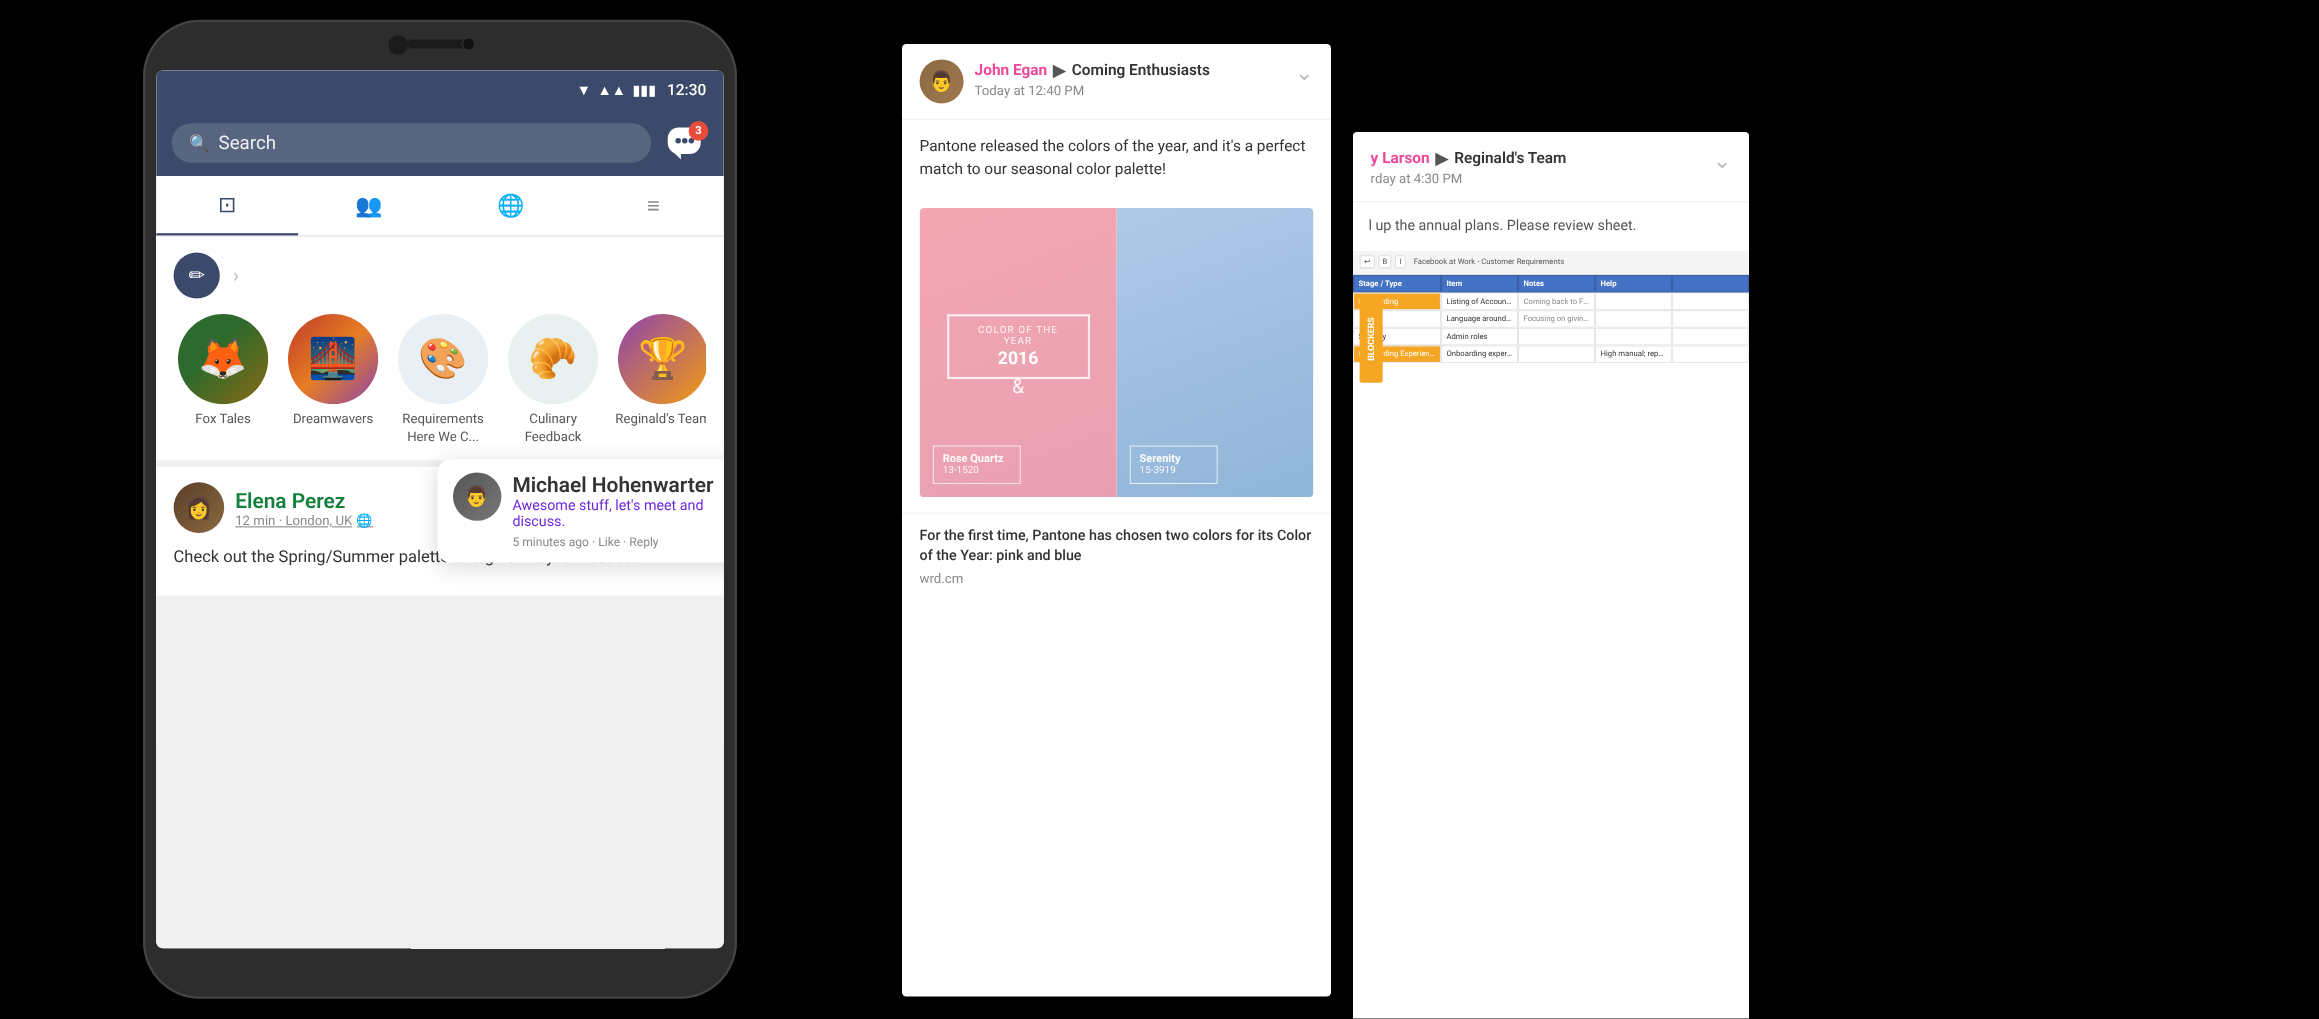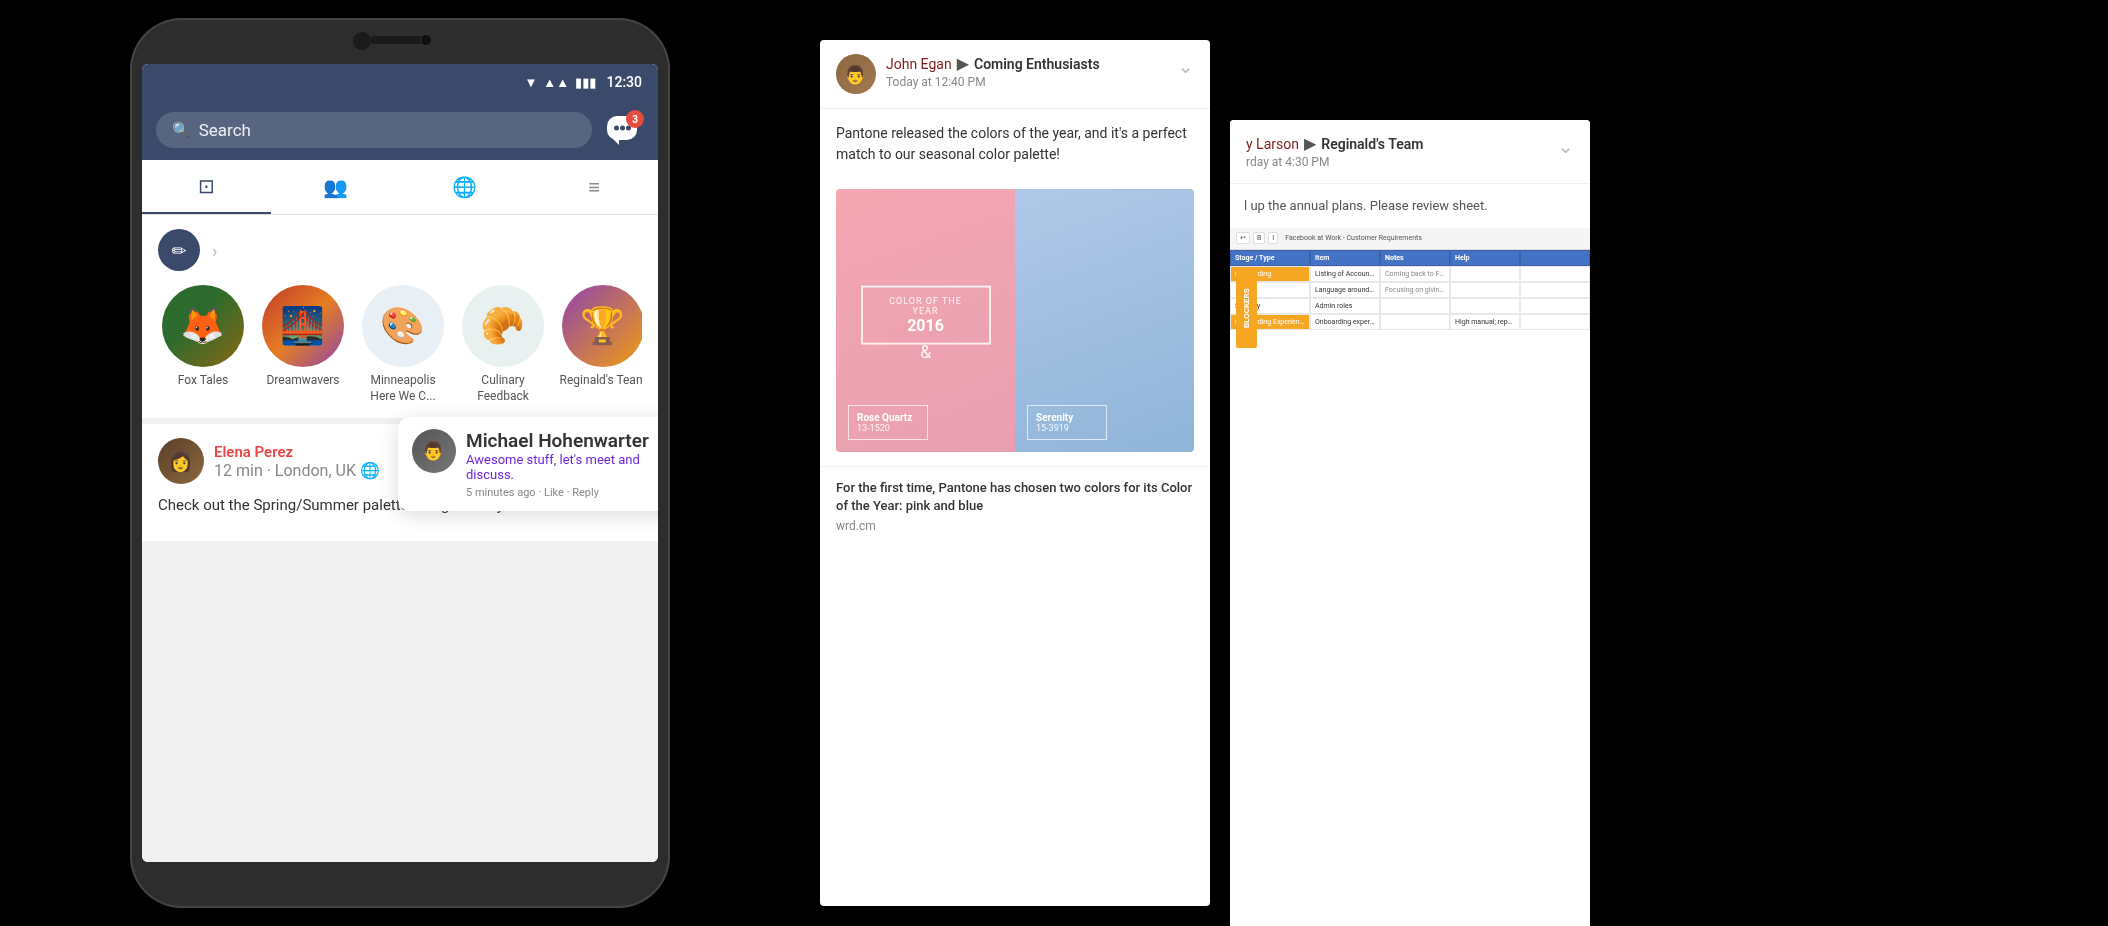--- a/index.html
+++ b/index.html
@@ -193,22 +193,22 @@
       align-items: center;
       margin-bottom: 10px;
     }
     .avatar {
       width: 46px; height: 46px;
       border-radius: 50%;
       margin-right: 10px;
       overflow: hidden;
       flex-shrink: 0;
     }
-    .post-author-name { font-size: 15px; font-weight: 600; color: #ef4444; }
-    .post-meta { font-size: 16px; color: #888; display: flex; align-items: center; gap: 4px; }
+    .post-author-name { font-size: 19px; font-weight: 600; color: #15803d; }
+    .post-meta { font-size: 12px; color: #888; display: flex; align-items: center; gap: 4px; text-decoration: underline; }
     .post-body { font-size: 15px; color: #333; line-height: 1.5; margin-bottom: 10px; }
 
     
     .comment-bubble {
       position: absolute;
       bottom: 30px;
       right: -40px;
       background: #fff;
       border-radius: 12px;
       padding: 12px 14px;
@@ -255,21 +255,21 @@
       align-items: flex-start;
       border-bottom: 1px solid #f0f0f0;
     }
     .card-avatar {
       width: 40px; height: 40px;
       border-radius: 50%;
       margin-right: 10px;
       flex-shrink: 0;
       overflow: hidden;
     }
-    .card-author-name { font-size: 14px; font-weight: 400; color: #7f1d1d; }
+    .card-author-name { font-size: 14px; font-weight: 700; color: #ec4899; }
     .card-group-arrow { color: #888; margin: 0 4px; }
     .card-group-name { font-size: 14px; color: #333; font-weight: 600; }
     .card-time { font-size: 12px; color: #888; margin-top: 2px; }
     .card-chevron { color: #bbb; font-size: 16px; margin-left: auto; }
 
     .card-body { padding: 14px 16px; }
     .card-text { font-size: 14px; color: #333; line-height: 1.5; margin-bottom: 24px; }
 
     .pantone-image {
       width: 100%;
@@ -580,21 +580,21 @@
           <div class="group-item">
             <div class="group-circle">
               <div class="dreamwavers-art"></div>
             </div>
             <span class="group-name">Dreamwavers</span>
           </div>
           <div class="group-item">
             <div class="group-circle">
               <div class="minneapolis-art"></div>
             </div>
-            <span class="group-name">Minneapolis Here We C...</span>
+            <span class="group-name">Requirements Here We C...</span>
           </div>
           <div class="group-item">
             <div class="group-circle">
               <div class="culinary-art"></div>
             </div>
             <span class="group-name">Culinary Feedback</span>
           </div>
           <div class="group-item">
             <div class="group-circle">
               <div class="reginald-art"></div>

